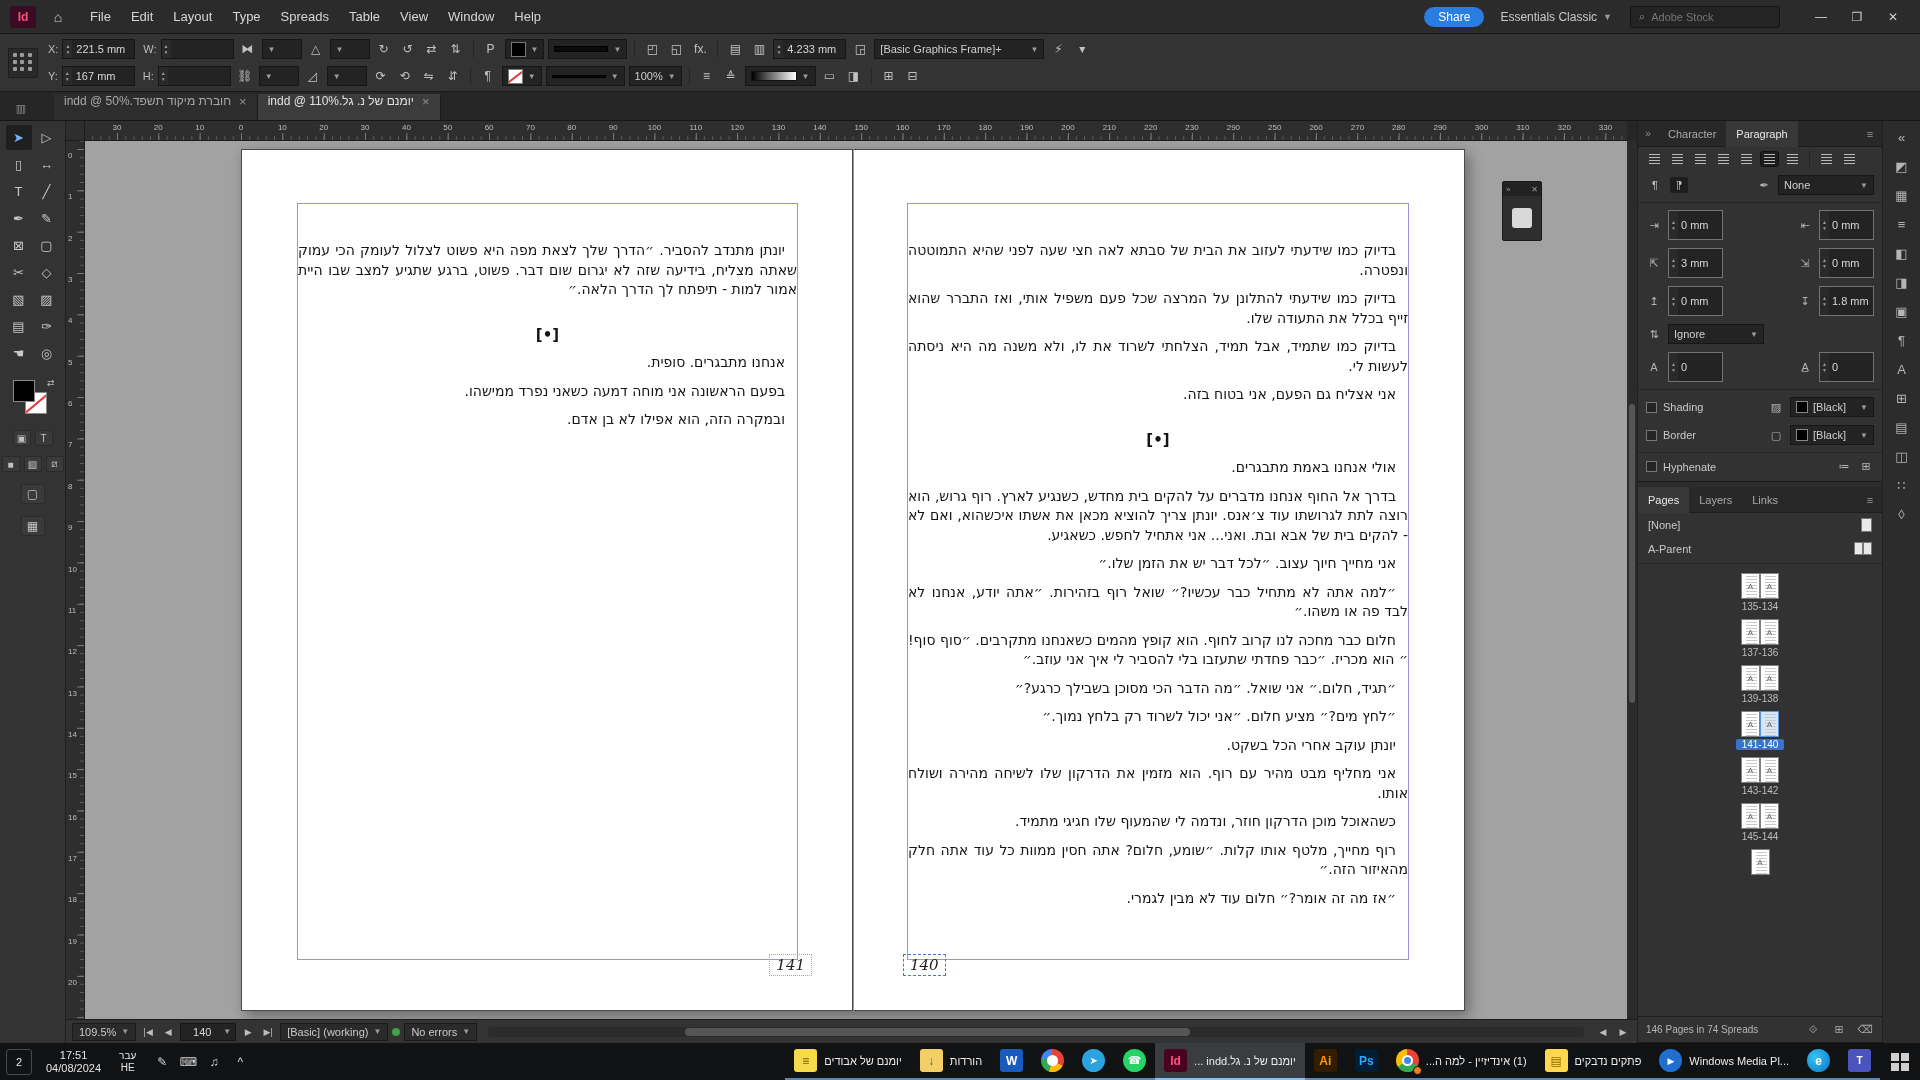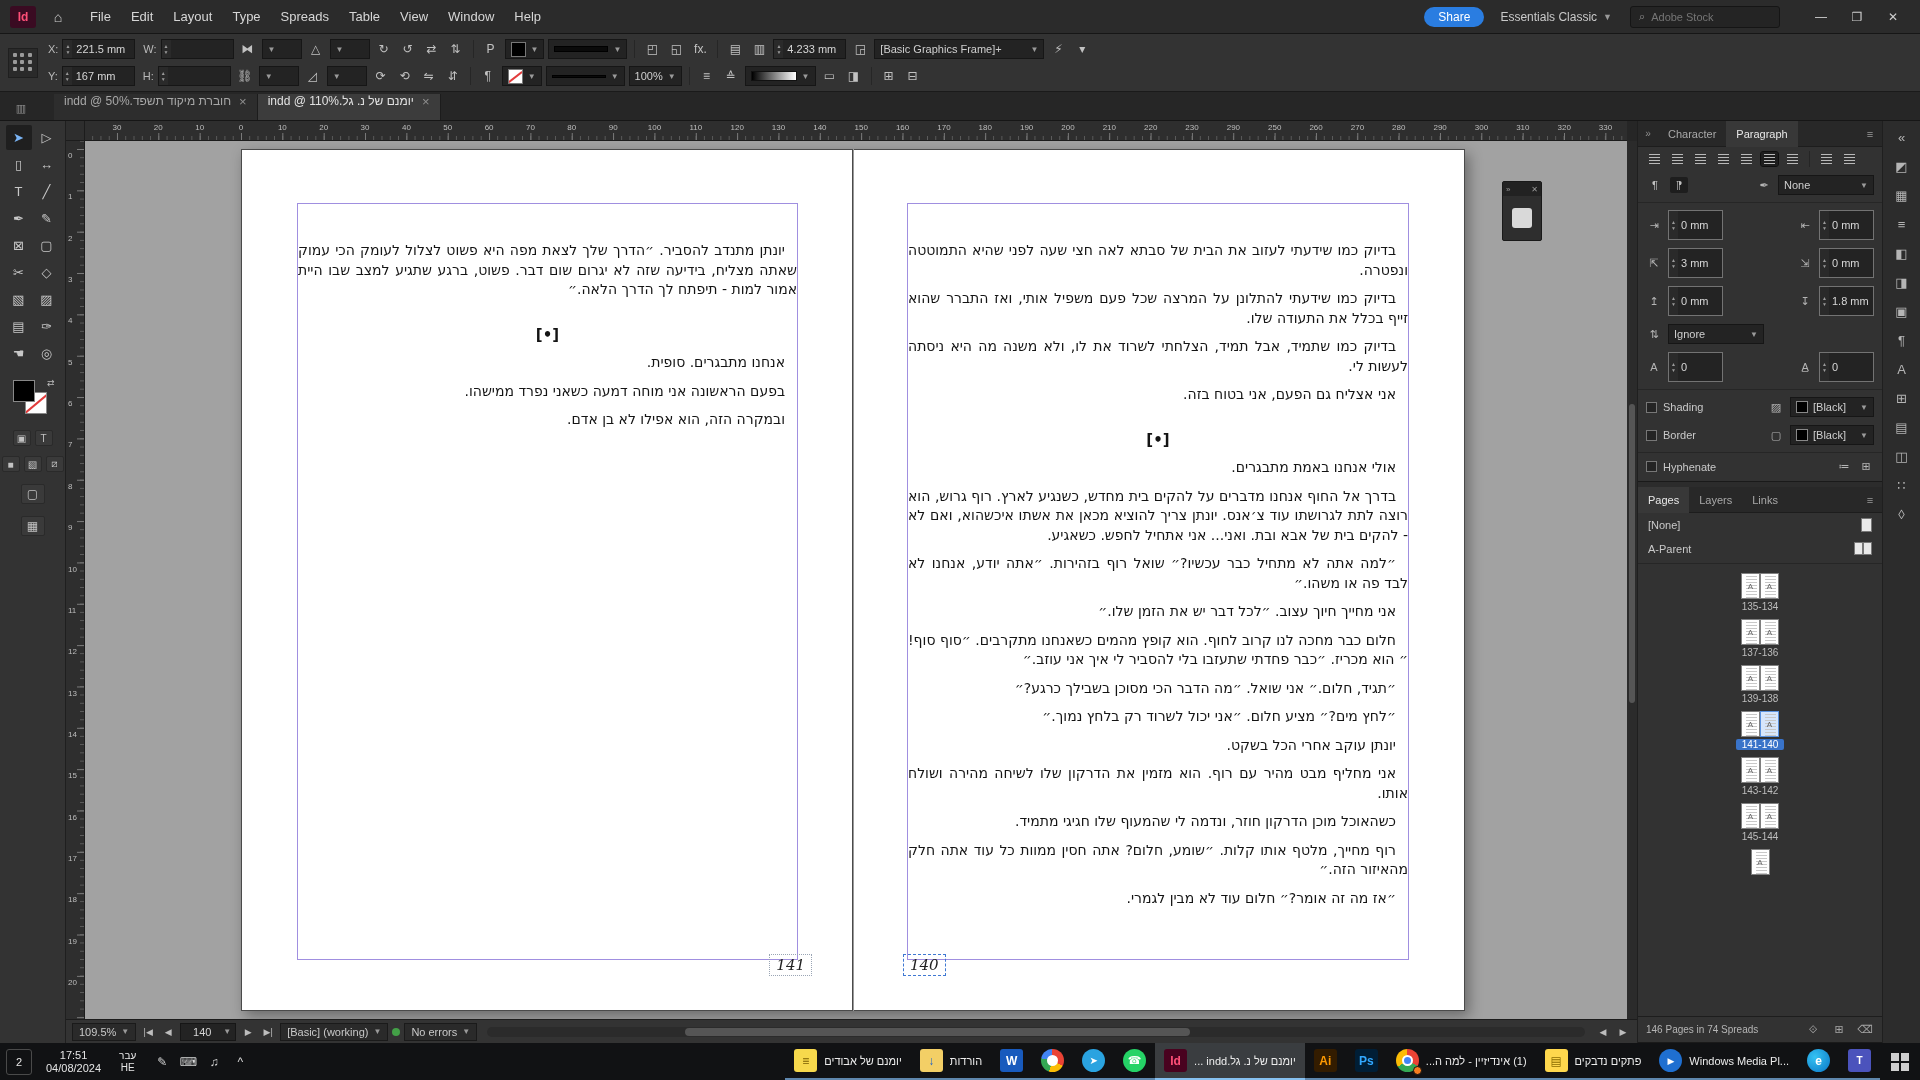--- a/index.html
+++ b/index.html
@@ -505,22 +505,22 @@
           <div class="page right">
             <div class="margins"></div>
             <div class="tf">
                 <p class="">בדיוק כמו שידעתי לעזוב את הבית של סבתא לאה חצי שעה לפני שהיא התמוטטה ונפטרה.</p>
                 <p class="">בדיוק כמו שידעתי להתלונן על המרצה שכל פעם משפיל אותי, ואז התברר שהוא זייף בכלל את התעודה שלו.</p>
                 <p class="">בדיוק כמו שתמיד, אבל תמיד, הצלחתי לשרוד את לו, ולא משנה מה היא ניסתה לעשות לי.</p>
                 <p class="">אני אצליח גם הפעם, אני בטוח בזה.</p>
                 <p class="divider">[•]</p>
                 <p class="">אולי אנחנו באמת מתבגרים.</p>
                 <p class="">בדרך אל החוף אנחנו מדברים על להקים בית מחדש, כשנגיע לארץ. רוף גרוש, הוא רוצה לתת לגרושתו עוד צ׳אנס. יונתן צריך להוציא מכאן את אשתו איכשהוא, ואם לא - להקים בית של אבא ובת. ואני... אני אתחיל לחפש. כשאגיע.</p>
+                <p class="">אני מחייך חיוך עצוב. ״לכל דבר יש את הזמן שלו.״</p>
                 <p class="">״למה אתה לא מתחיל כבר עכשיו?״ שואל רוף בזהירות. ״אתה יודע, אנחנו לא לבד פה או משהו.״</p>
-                <p class="">אני מחייך חיוך עצוב. ״לכל דבר יש את הזמן שלו.״</p>
                 <p class="">חלום כבר מחכה לנו קרוב לחוף. הוא קופץ מהמים כשאנחנו מתקרבים. ״סוף סוף!״ הוא מכריז. ״כבר פחדתי שתעזבו בלי להסביר לי איך אני עוזב.״</p>
                 <p class="">״תגיד, חלום.״ אני שואל. ״מה הדבר הכי מסוכן בשבילך כרגע?״</p>
                 <p class="">״לחץ מים?״ מציע חלום. ״אני יכול לשרוד רק בלחץ נמוך.״</p>
                 <p class="">יונתן עוקב אחרי הכל בשקט.</p>
                 <p class="">אני מחליף מבט מהיר עם רוף. הוא מזמין את הדרקון שלו לשיחה מהירה ושולח אותו.</p>
                 <p class="">כשהאוכל מוכן הדרקון חוזר, ונדמה לי שהמעוף שלו חגיגי מתמיד.</p>
                 <p class="">רוף מחייך, מלטף אותו קלות. ״שומע, חלום? אתה חסין ממוות כל עוד אתה חלק מהאיזור הזה.״</p>
                 <p class="">״אז מה זה אומר?״ חלום עוד לא מבין לגמרי.</p>
               </div>
             <div class="pno">140</div>

